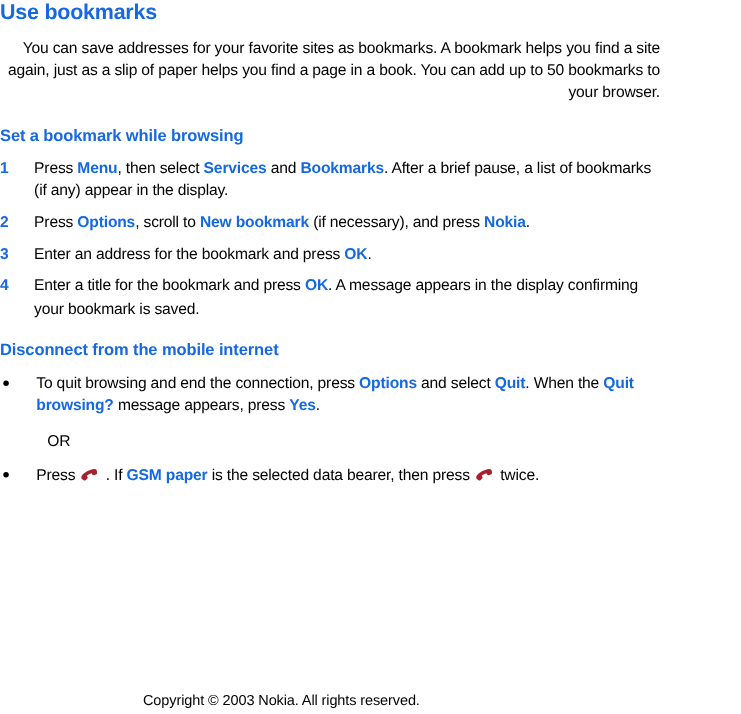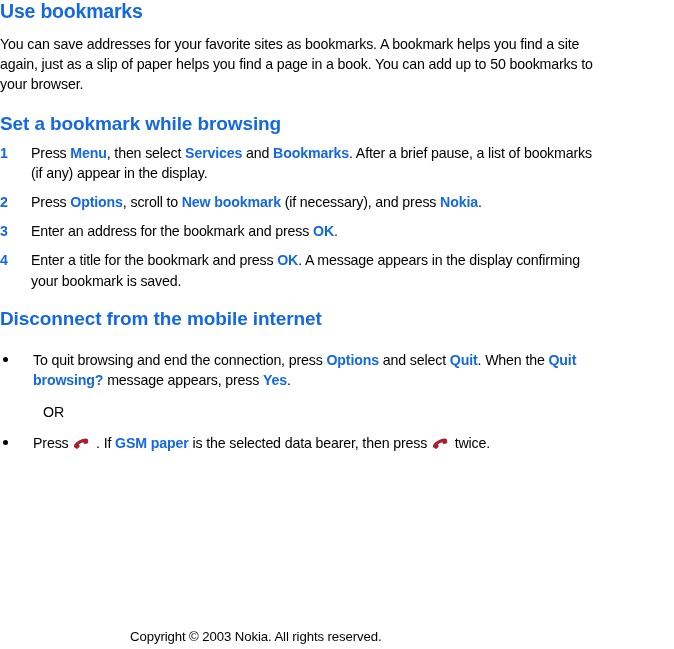--- a/index.html
+++ b/index.html
@@ -33,21 +33,21 @@
     color: #1569e0;
     font-size: 19.5px;
     font-weight: bold;
     line-height: 22px;
     letter-spacing: -0.2px;
     margin: 0;
     padding: 0 0 0 0;
   }
   .h2 {
     color: #1569e0;
-    font-size: 19px;
+    font-size: 15px;
     font-weight: bold;
     line-height: 19px;
     letter-spacing: -0.1px;
     margin: 0;
   }
 
   
   .para {
     font-size: 14.2px;
     line-height: 20.2px;
@@ -139,26 +139,26 @@
     right: 6px;
     top: -1px;
     font-size: 15.5px;
     font-weight: bold;
     line-height: 19px;
     color: #000;
   }
 
   
   .mt-title   { margin-top: 0px; }
-  .mt-intro   { margin-top: 12px; }
+  .mt-intro   { margin-top: 12px; text-align: right; }
   .mt-h2a     { margin-top: 19px; }
   .mt-step1   { margin-top: 10px; }
   .mt-step    { margin-top: 9px; }
   .mt-h2b     { margin-top: 18px; }
-  .mt-bul1    { margin-top: 22px; }
+  .mt-bul1    { margin-top: 11px; }
   .mt-or      { margin-top: 12px; }
   .mt-bul2    { margin-top: 11px; }
 </style>
 </head>
 <body>
 
 <div class="page">
   <div class="content">
 
     <div class="h1 mt-title">Use bookmarks</div>

